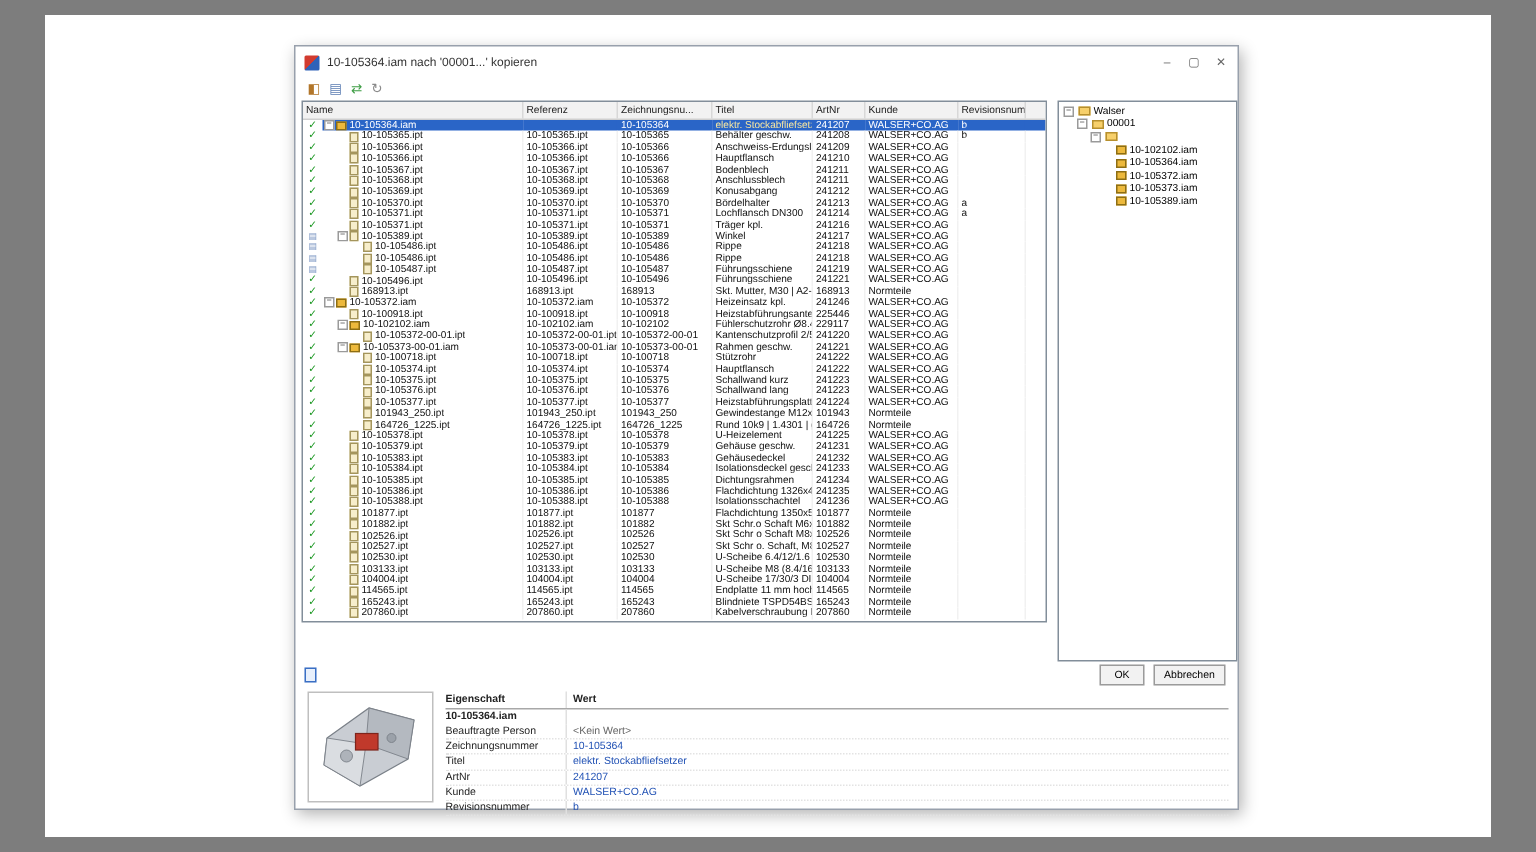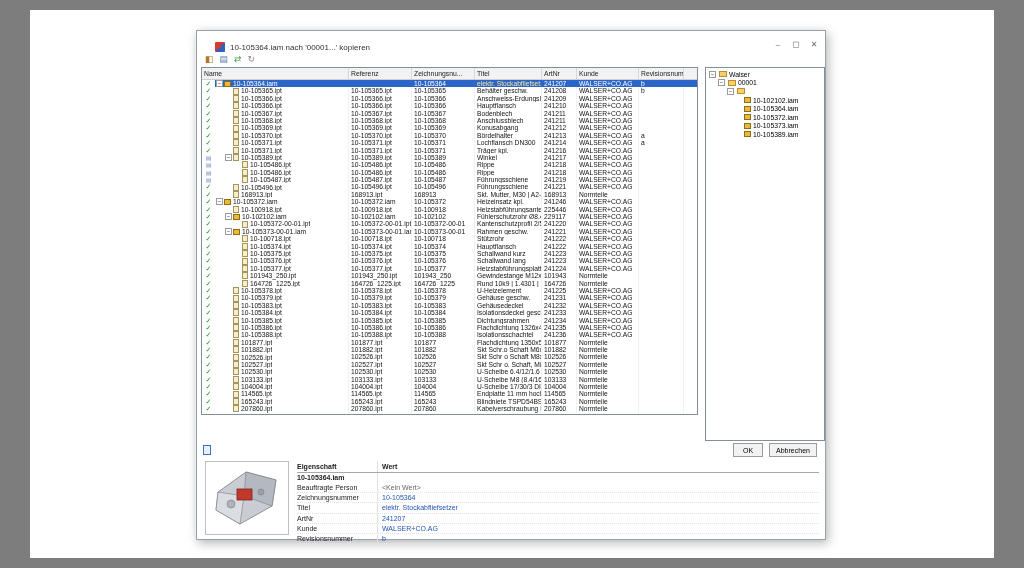--- a/index.html
+++ b/index.html
@@ -1,21 +1,21 @@
 <!DOCTYPE html>
 <html><head>
 <meta charset="utf-8">
 <style>
   html,body{margin:0;padding:0;background:#7d7d7d;font-family:"Liberation Sans",sans-serif;}
   .stage{position:relative;width:1024px;height:568px;background:#7d7d7d;overflow:hidden;}
   .canvas{position:absolute;left:30px;top:10px;width:964px;height:548px;background:#ffffff;}
   .dialog{position:absolute;left:166px;top:20px;width:630px;height:510px;background:#ffffff;
           border:1px solid #98a0ac;box-shadow:2px 3px 10px rgba(0,0,0,.30);box-sizing:border-box;}
   
-  .titlebar{height:21px;display:flex;align-items:flex-end;padding:0 2px 0 18px;font-size:8px;color:#333;}
+  .titlebar{height:21px;display:flex;align-items:center;padding:0 2px 0 6px;font-size:8px;color:#333;}
   .app-icon{width:10px;height:10px;margin-right:5px;border-radius:1px;flex:none;
             background:linear-gradient(135deg,#d23b2f 0 50%,#2f62b8 50% 100%);}
   .title-text{flex:1;overflow:hidden;white-space:nowrap;}
   .winbtn{width:18px;height:15px;display:flex;align-items:center;justify-content:center;
           font-size:8px;color:#666;cursor:default;}
   
   .toolbar{height:13px;display:flex;align-items:center;gap:6px;padding-left:8px;}
   .tool-icon{font-size:9px;line-height:10px;}
   .ti0{color:#b2762a}.ti1{color:#5b7db3}.ti2{color:#3f9e46}.ti3{color:#8a8a8a}
   

